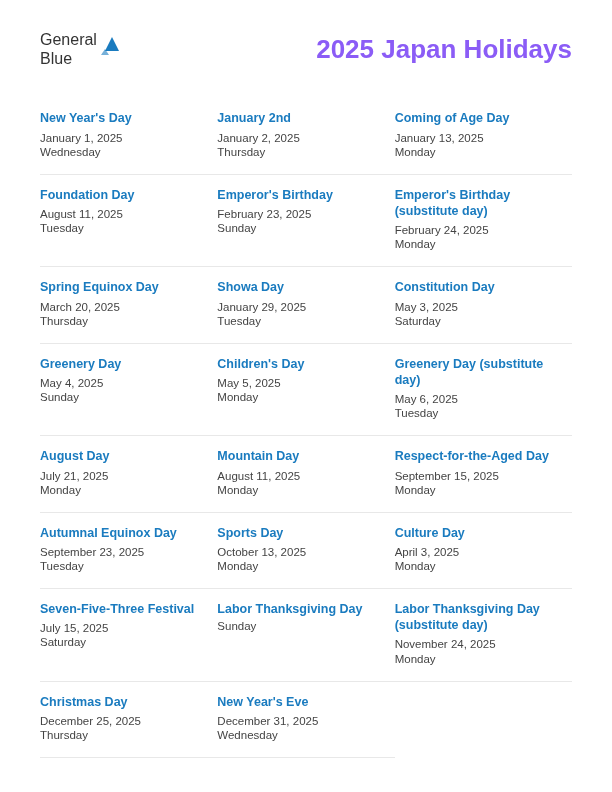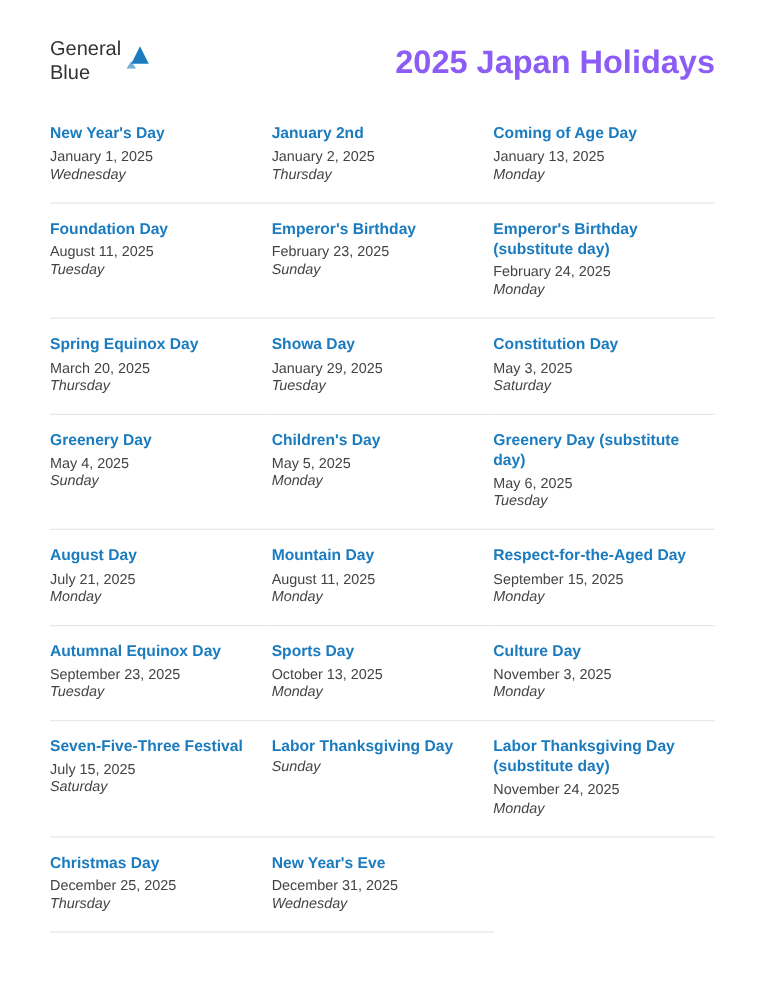--- a/index.html
+++ b/index.html
@@ -8,21 +8,21 @@
       min-height: 792px;
       background: #ffffff;
       font-family: Arial, Helvetica, sans-serif;
       color: #333333;
       padding: 30px 40px;
     }
     .header {
       display: flex;
       align-items: center;
       justify-content: space-between;
-      margin-bottom: 18px;
+      margin-bottom: 30px;
     }
     .logo {
       display: flex;
       align-items: center;
       gap: 4px;
     }
     .logo-text {
       font-size: 16px;
       color: #333;
       font-weight: normal;
@@ -58,21 +58,20 @@
       margin-bottom: 3px;
     }
     .holiday-date {
       font-size: 11.5px;
       color: #444;
       line-height: 1.4;
     }
     .holiday-day {
       font-size: 11.5px;
       color: #444;
-      font-style: italic;
     }
   </style>
 </head>
 <body>
 
 <div class="header">
   <div class="logo">
     <div class="logo-text">
       <span>General</span>
       <span>Blue</span>
@@ -166,21 +165,21 @@
     <div class="holiday-date">September 23, 2025</div>
     <div class="holiday-day">Tuesday</div>
   </div>
     <div class="holiday-item">
     <div class="holiday-name">Sports Day</div>
     <div class="holiday-date">October 13, 2025</div>
     <div class="holiday-day">Monday</div>
   </div>
     <div class="holiday-item">
     <div class="holiday-name">Culture Day</div>
-    <div class="holiday-date">November 3, 2025</div>
+    <div class="holiday-date">April 3, 2025</div>
     <div class="holiday-day">Monday</div>
   </div>
     <div class="holiday-item">
     <div class="holiday-name">Seven-Five-Three Festival</div>
     <div class="holiday-date">July 15, 2025</div>
     <div class="holiday-day">Saturday</div>
   </div>
     <div class="holiday-item">
     <div class="holiday-name">Labor Thanksgiving Day</div>
     <div class="holiday-day">Sunday</div>

